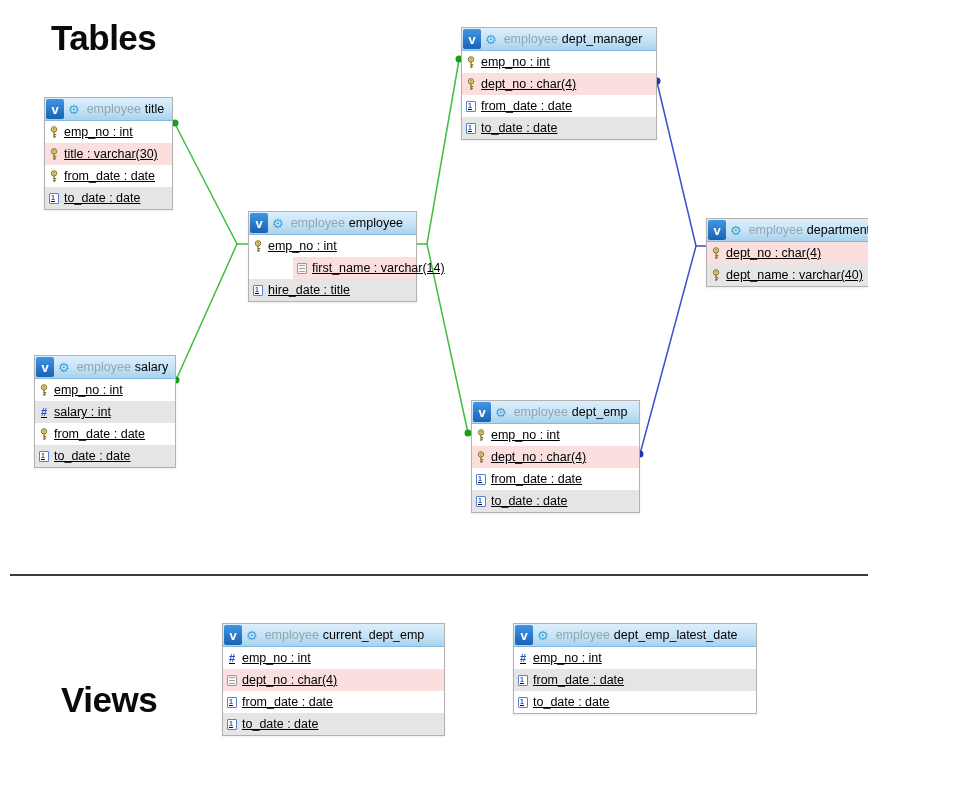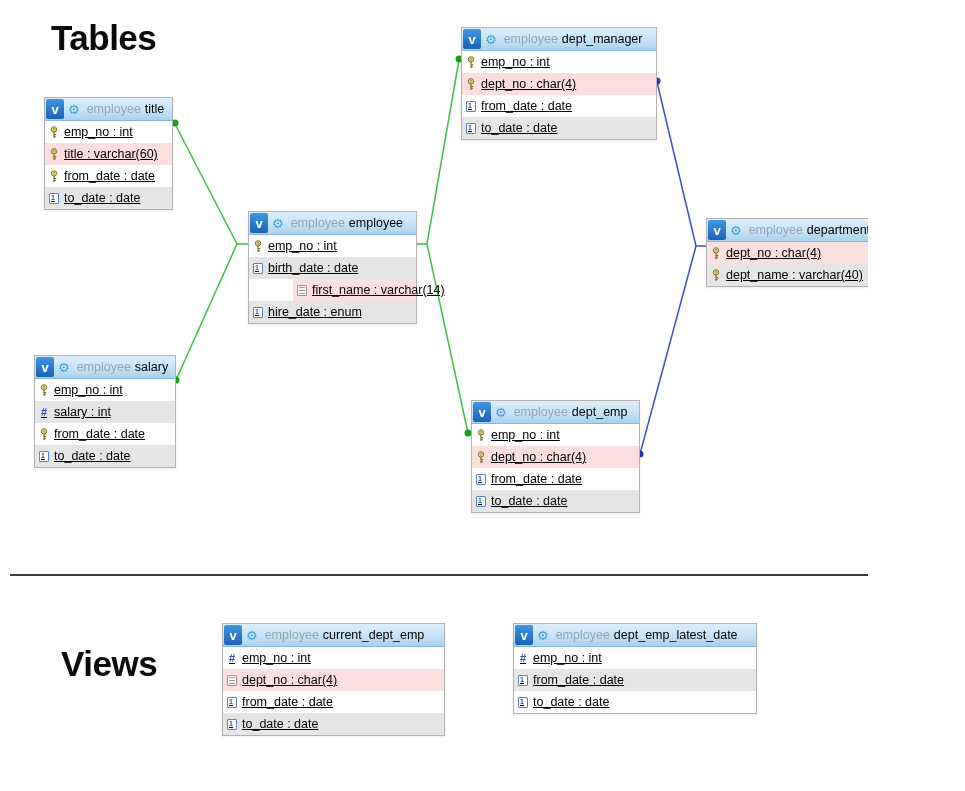--- a/index.html
+++ b/index.html
@@ -5,21 +5,21 @@
   html,body{margin:0;padding:0;background:#ffffff;}
   #stage{
     position:relative;width:868px;height:791px;background:#ffffff;overflow:hidden;
     font-family:"Liberation Sans","DejaVu Sans",sans-serif;color:#000;
   }
   .big-heading{
     position:absolute;font-size:35px;font-weight:700;color:#0a0a0a;letter-spacing:-0.5px;
     line-height:1;white-space:nowrap;
   }
   #heading-tables{left:51px;top:20px;}
-  #heading-views{left:61px;top:646px;}
+  #heading-views{left:61px;top:682px;}
   #divider{position:absolute;left:10px;top:574px;width:948px;height:2px;background:#3b3b3b;}
   #connectors{position:absolute;left:0;top:0;}
   .table-card{
     position:absolute;background:#ffffff;border:1px solid #b2b2b2;font-size:12.5px;
     box-shadow:0 1px 2px rgba(0,0,0,0.08);
   }
   .card-header{
     height:22px;display:flex;align-items:center;
     background:linear-gradient(180deg,#ddeefb 0%,#c6e3f6 55%,#a7d2ee 100%);
     border-bottom:1px solid #85b8dc;
@@ -106,21 +106,21 @@
           <span class="col-label">emp_no : int</span>
         </div>
         <div class="col-row" style="background: rgb(251, 223, 223);">
           <span class="ic key">
             <svg width="10" height="13" viewBox="0 0 10 13">
               <circle cx="5" cy="3.4" r="2.7" fill="#f5e27a" stroke="#7d6f28"></circle>
               <circle cx="5" cy="3.4" r="1" fill="#fffdf0" stroke="#7d6f28" stroke-width="0.7"></circle>
               <path d="M5 6.1 L5 12 M5 8.6 L7.3 8.6 M5 10.6 L6.8 10.6" stroke="#7d6f28" stroke-width="1.2" fill="none"></path>
             </svg>
           </span>
-          <span class="col-label">title : varchar(60)</span>
+          <span class="col-label">title : varchar(30)</span>
         </div>
         <div class="col-row" style="background: rgb(255, 255, 255);">
           <span class="ic key">
             <svg width="10" height="13" viewBox="0 0 10 13">
               <circle cx="5" cy="3.4" r="2.7" fill="#f5e27a" stroke="#7d6f28"></circle>
               <circle cx="5" cy="3.4" r="1" fill="#fffdf0" stroke="#7d6f28" stroke-width="0.7"></circle>
               <path d="M5 6.1 L5 12 M5 8.6 L7.3 8.6 M5 10.6 L6.8 10.6" stroke="#7d6f28" stroke-width="1.2" fill="none"></path>
             </svg>
           </span>
           <span class="col-label">from_date : date</span>
@@ -181,34 +181,30 @@
     <div class="rows">
         <div class="col-row" style="background: rgb(255, 255, 255);">
           <span class="ic key">
             <svg width="10" height="13" viewBox="0 0 10 13">
               <circle cx="5" cy="3.4" r="2.7" fill="#f5e27a" stroke="#7d6f28"></circle>
               <circle cx="5" cy="3.4" r="1" fill="#fffdf0" stroke="#7d6f28" stroke-width="0.7"></circle>
               <path d="M5 6.1 L5 12 M5 8.6 L7.3 8.6 M5 10.6 L6.8 10.6" stroke="#7d6f28" stroke-width="1.2" fill="none"></path>
             </svg>
           </span>
           <span class="col-label">emp_no : int</span>
-        </div>
-        <div class="col-row" style="background: rgb(229, 229, 229);">
-          <span class="ic date">1</span>
-          <span class="col-label">birth_date : date</span>
         </div>
         <div class="col-row" style="background: rgb(251, 223, 223); margin-left: 44px;">
           <span class="ic text">
             <i></i>
           </span>
           <span class="col-label">first_name : varchar(14)</span>
         </div>
         <div class="col-row" style="background: rgb(229, 229, 229);">
           <span class="ic date">1</span>
-          <span class="col-label">hire_date : enum</span>
+          <span class="col-label">hire_date : title</span>
         </div>
       </div>
   </div>
 
   <div class="table-card" style="left:706px;top:218px;width:177px">
     <div class="card-header">
       <span class="v-badge">v</span>
       <span class="gear">⚙</span>
       <span class="schema">employee</span>
       <span class="tname">department</span>

